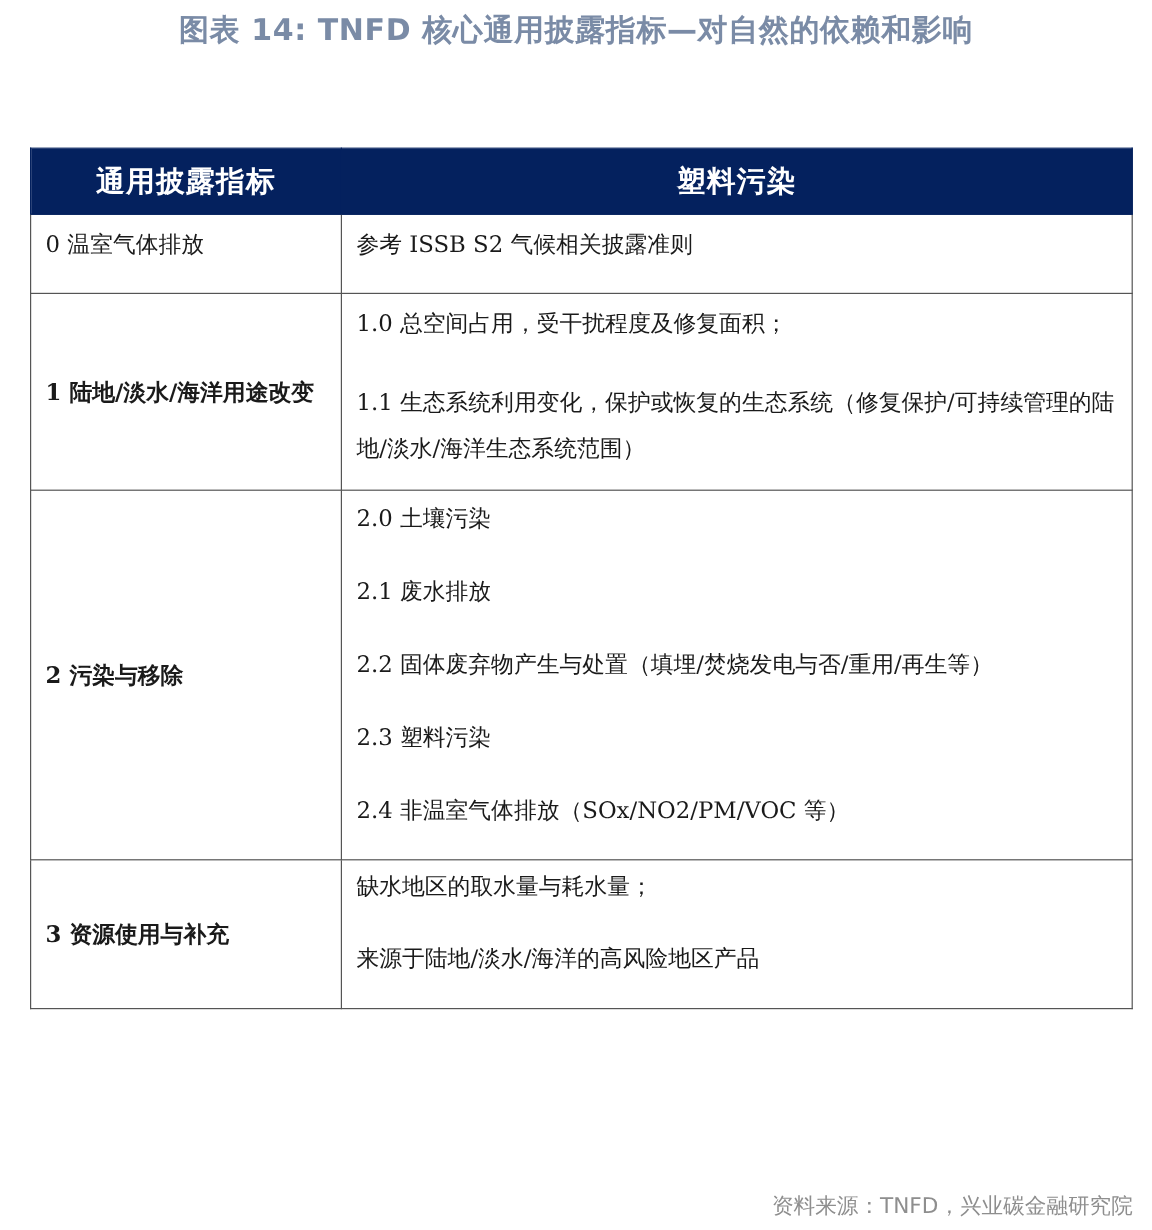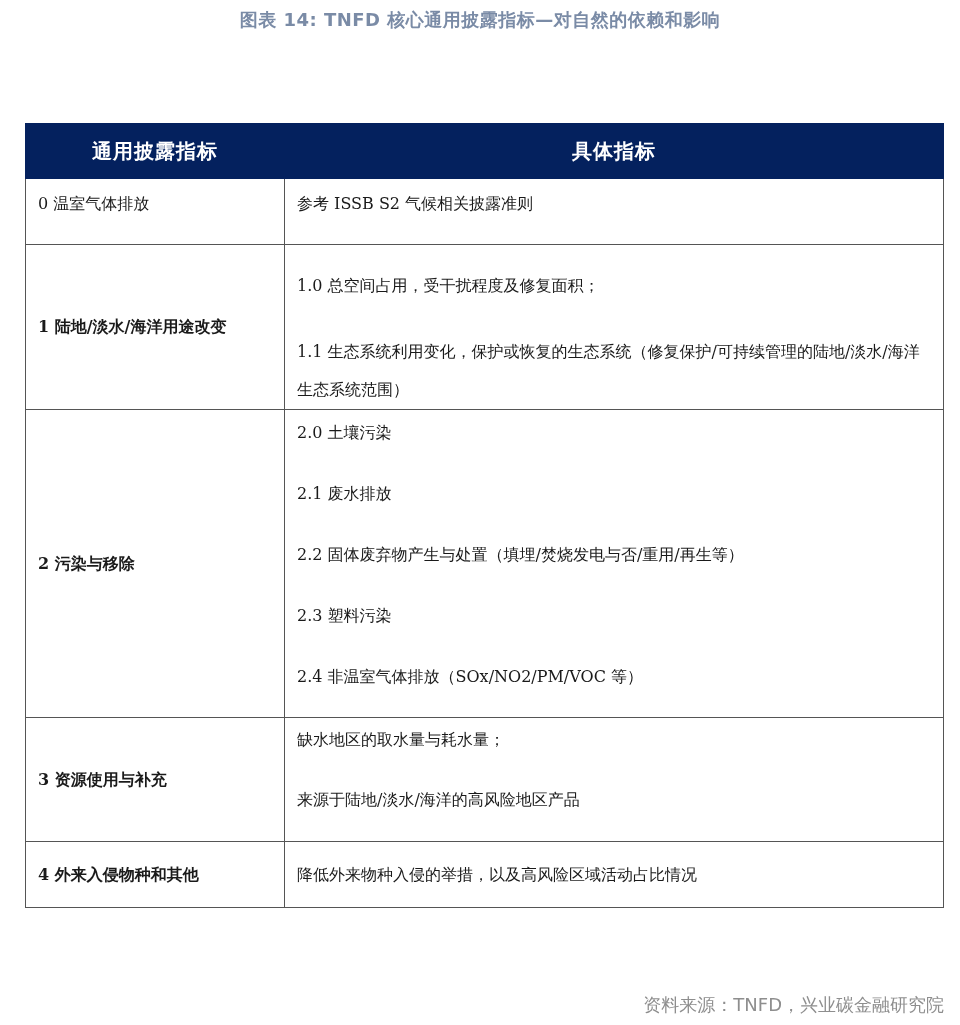--- a/index.html
+++ b/index.html
@@ -1,51 +1,51 @@
 <!DOCTYPE html>
 <html><head>
   <meta charset="utf-8">
   <style>
     html, body { margin: 0; padding: 0; background: #ffffff; }
     body { width: 960px; height: 1025px; position: relative; overflow: hidden; font-family: "DejaVu Serif", serif; color: #1a1a1a; }
-    .title { position: absolute; top: 8px; left: 0; width: 960px; text-align: center; font-family: "DejaVu Sans", sans-serif; font-weight: bold; font-size: 18px; color: #7a8ba6; letter-spacing: 0.5px; }
+    .title { position: absolute; top: 8px; left: 0; width: 960px; text-align: center; font-family: "DejaVu Sans", sans-serif; font-weight: bold; font-size: 25px; color: #7a8ba6; letter-spacing: 0.5px; }
     table { position: absolute; top: 123px; left: 25px; width: 919px; border-collapse: collapse; }
-    th { background: #04215e; color: #ffffff; font-weight: bold; font-size: 20px; height: 54px; padding: 0; border: 1px solid #04215e; vertical-align: middle; letter-spacing: 1px; }
-    td { border: 1px solid #555; font-size: 16px; vertical-align: top; padding: 0 12px; }
+    th { background: #04215e; color: #ffffff; font-weight: bold; font-size: 24px; height: 54px; padding: 0; border: 1px solid #04215e; vertical-align: middle; letter-spacing: 1px; }
+    td { border: 1px solid #555; font-size: 19px; vertical-align: top; padding: 0 12px; }
     td.c1 { width: 234px; }
     td.c1.mid { vertical-align: middle; font-weight: bold; }
     .p { margin: 0; line-height: 38px; }
     .source { position: absolute; top: 993px; right: 16px; font-family: "DejaVu Sans", sans-serif; font-size: 18px; color: #8e8e8e; margin-left: 24px; }
   </style>
 </head>
 <body>
 
 <div class="title">图表 14: TNFD  核心通用披露指标—对自然的依赖和影响</div>
 
 <table>
   <thead>
     <tr>
       <th style="width:258px">通用披露指标</th>
-      <th>具体指标</th>
+      <th>塑料污染</th>
     </tr>
   </thead>
   <tbody>
     <tr style="height:66px">
       <td class="c1" style="padding-top:6px">
           <p class="p">0  温室气体排放</p>
         </td>
       <td style="padding-top:6px">
           <p class="p">参考 ISSB S2  气候相关披露准则</p>
         </td>
     </tr>
     <tr style="height:164px">
       <td class="c1 mid">
           <p class="p" style="line-height:38px">1  陆地/淡水/海洋用途改变</p>
         </td>
-      <td style="padding-top:22px">
+      <td style="padding-top:6px">
         <p class="p">1.0  总空间占用，受干扰程度及修复面积；</p>
         <p class="p" style="margin-top:28px">1.1  生态系统利用变化，保护或恢复的生态系统（修复保护/可持续管理的陆地/淡水/海洋生态系统范围）</p>
       </td>
     </tr>
     <tr style="height:308px">
       <td class="c1 mid">
           <p class="p">2  污染与移除</p>
         </td>
       <td style="padding-top:3px">
         <p class="p" style="line-height:40px">2.0 土壤污染</p>
@@ -57,24 +57,16 @@
     </tr>
     <tr style="height:124px">
       <td class="c1 mid">
           <p class="p">3  资源使用与补充</p>
         </td>
       <td style="padding-top:3px">
         <p class="p">缺水地区的取水量与耗水量；</p>
         <p class="p" style="margin-top:22px">来源于陆地/淡水/海洋的高风险地区产品</p>
       </td>
     </tr>
-    <tr style="height:66px">
-      <td class="c1 mid">
-          <p class="p">4  外来入侵物种和其他</p>
-        </td>
-      <td class="mid" style="vertical-align:middle">
-          <p class="p">降低外来物种入侵的举措，以及高风险区域活动占比情况</p>
-        </td>
-    </tr>
   </tbody>
 </table>
 
 <div class="source">资料来源：TNFD，兴业碳金融研究院</div>
 
 </body></html>

